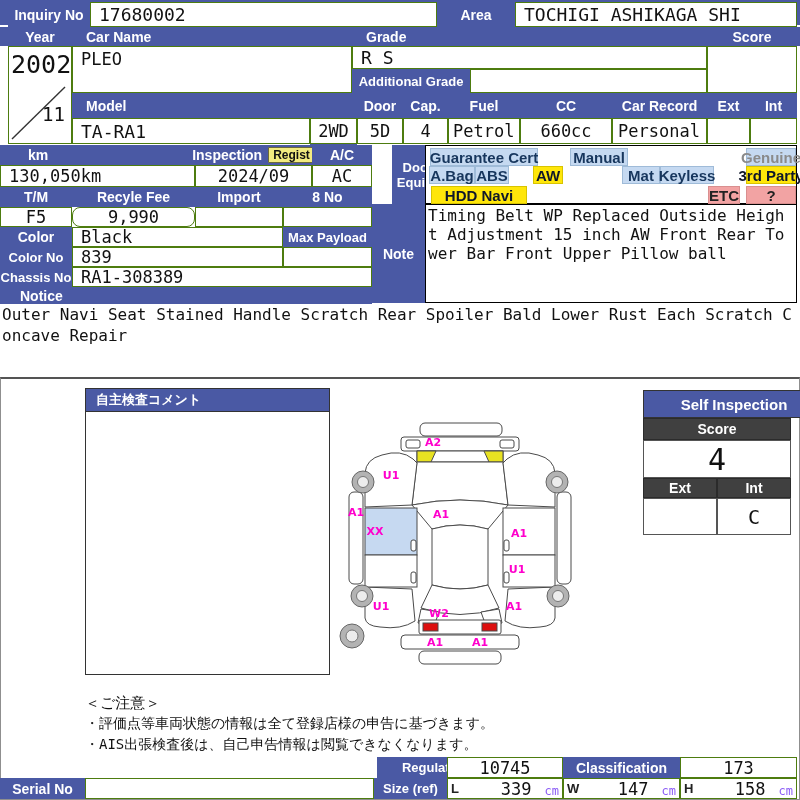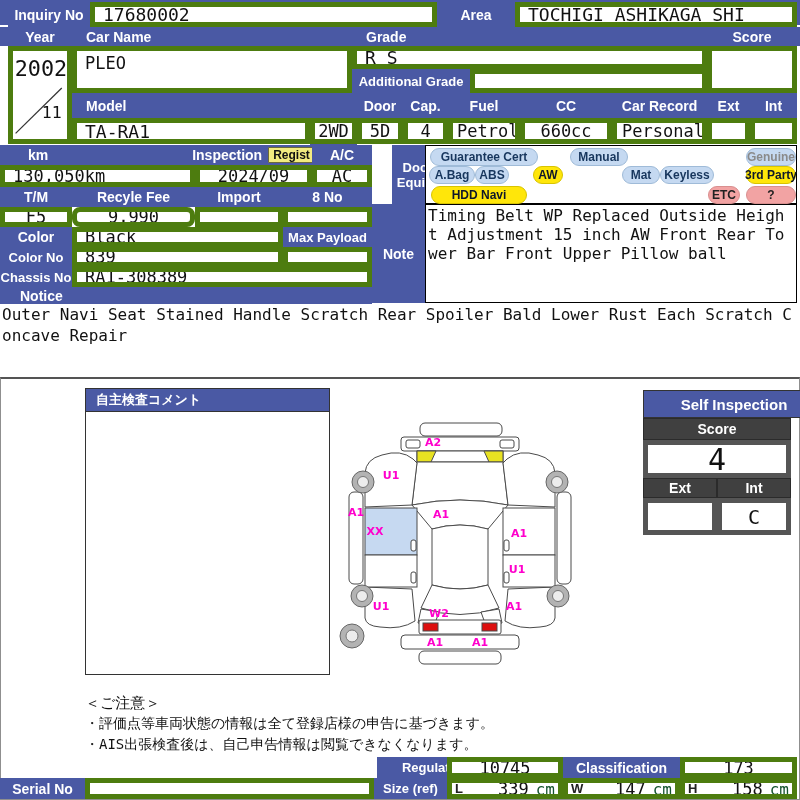--- a/index.html
+++ b/index.html
@@ -4,41 +4,41 @@
 <style>
   html,body{margin:0;padding:0;background:#fff;}
   #app{position:relative;width:800px;height:800px;background:#fff;overflow:hidden;
        font-family:"Liberation Sans",sans-serif;}
   .abs{position:absolute;box-sizing:border-box;}
   .strip{background:#4a59a4;}
   .lbl{background:#4a59a4;color:#fff;font-weight:bold;font-size:14px;
        display:flex;align-items:center;justify-content:center;}
   .lbl.left{justify-content:flex-start;padding-left:14px;}
   .lbl.sm{font-size:13px;}
-  .cell{background:#fff;border:5px solid #4d7c0f;display:flex;align-items:center;
+  .cell{background:#fff;border:1px solid #4d7c0f;display:flex;align-items:center;
         font-family:"DejaVu Sans Mono",monospace;font-size:17px;color:#111;
         padding-left:8px;white-space:nowrap;overflow:hidden;}
   .cell.ctr{justify-content:center;padding-left:0;}
   .cell.big{font-size:18px;}
   .badge{position:absolute;display:flex;align-items:center;justify-content:center;
-         font-family:"Liberation Sans",sans-serif;font-weight:bold;font-size:12px;
-         height:16px;border-radius:9px;white-space:nowrap;}
+         font-family:"Liberation Sans",sans-serif;font-weight:bold;font-size:15px;
+         height:16px;border-radius:0;white-space:nowrap;}
   .b-blue{background:#c5d9f1;color:#17365d;border:1px solid #9fbbd8;}
   .b-yellow{background:#ffe60a;color:#0f172a;border:1px solid #d8c400;}
   .b-pink{background:#f2a3a3;color:#222;border:1px solid #d98f8f;}
   .b-gray{color:#8a8a8a;}
   .darkbar{background:#404040;color:#fff;font-weight:bold;font-size:14px;
            display:flex;align-items:center;justify-content:center;border:1px solid #2b2b2b;}
   .monotext{font-family:"DejaVu Sans Mono",monospace;color:#111;word-break:break-all;}
   .frame{border-top:2px solid #545454;border-left:1px solid #8f8f8f;
          border-right:1px solid #8f8f8f;border-bottom:1px solid #8f8f8f;background:#fff;}
   .regist{background:#f2eb80;border:1px solid #6b6b3a;color:#111;font-weight:bold;
           font-size:12px;padding:0 4px;margin-left:6px;border-radius:1px;}
   .szletter{font-family:"Liberation Sans",sans-serif;font-weight:bold;font-size:13px;color:#222;}
-  .szunit{font-family:"DejaVu Sans Mono",monospace;font-size:16px;color:#14532d;margin-left:7px;}
+  .szunit{font-family:"DejaVu Sans Mono",monospace;font-size:12px;color:#8b5cf6;margin-left:13px;}
   .mark{font-family:"DejaVu Sans",sans-serif;font-weight:bold;fill:#ff00cc;font-size:11px;}
   svg text{user-select:none;}
 </style>
 </head>
 <body>
 
 <div id="app">
 
   <div class="abs strip" style="left:0;top:2;width:800px;height:25px;"></div>
   <div class="abs lbl" style="left:8px;top:2px;width:82px;height:25px;">Inquiry No</div>

